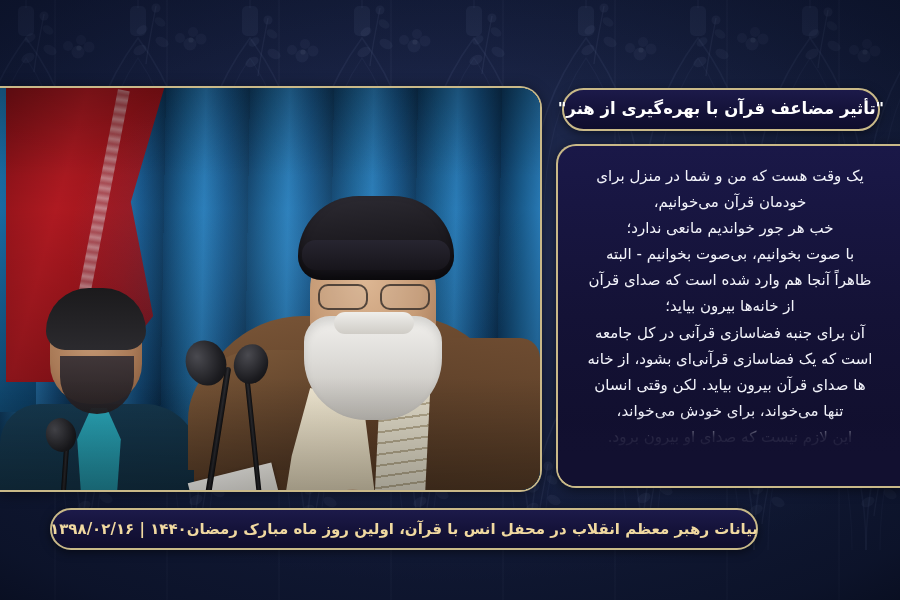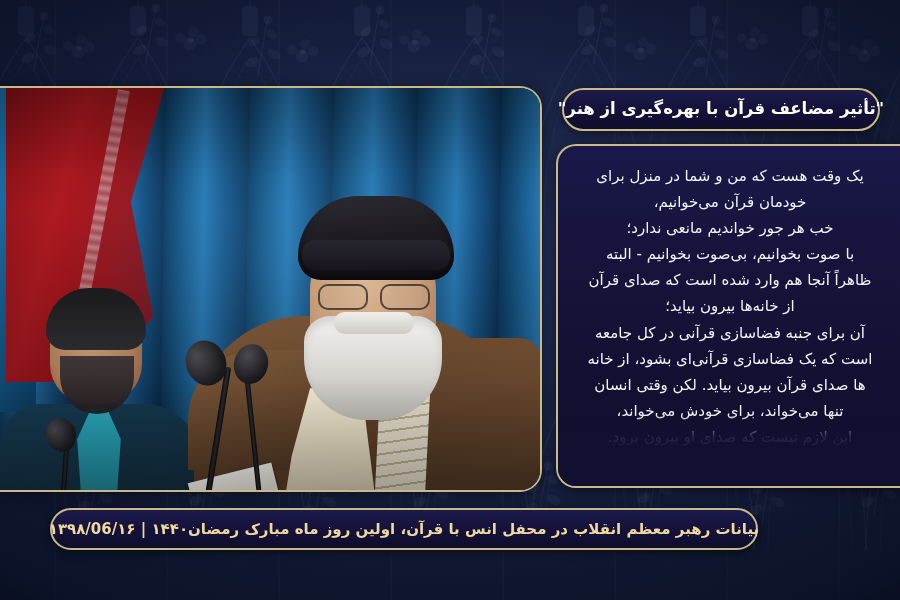--- a/index.html
+++ b/index.html
@@ -511,16 +511,16 @@
 است که یک فضاسازی قرآنی‌ای بشود، از خانه
 ها صدای قرآن بیرون بیاید. لکن وقتی انسان
 تنها می‌خواند، برای خودش می‌خواند،
 این لازم نیست که صدای او بیرون برود.</div>
     <div class="quote-fade"></div>
     <div class="quote-mask"></div>
 
   </div>
 
   <div class="caption-bar">
-    <span class="txt">بیانات رهبر معظم انقلاب در محفل انس با قرآن، اولین روز ماه مبارک رمضان۱۴۴۰ | ۱۳۹۸/06/۱۶</span>
+    <span class="txt">بیانات رهبر معظم انقلاب در محفل انس با قرآن، اولین روز ماه مبارک رمضان۱۴۴۰ | ۱۳۹۸/۰۲/۱۶</span>
   </div>
 
 </div>
 
 </body></html>

